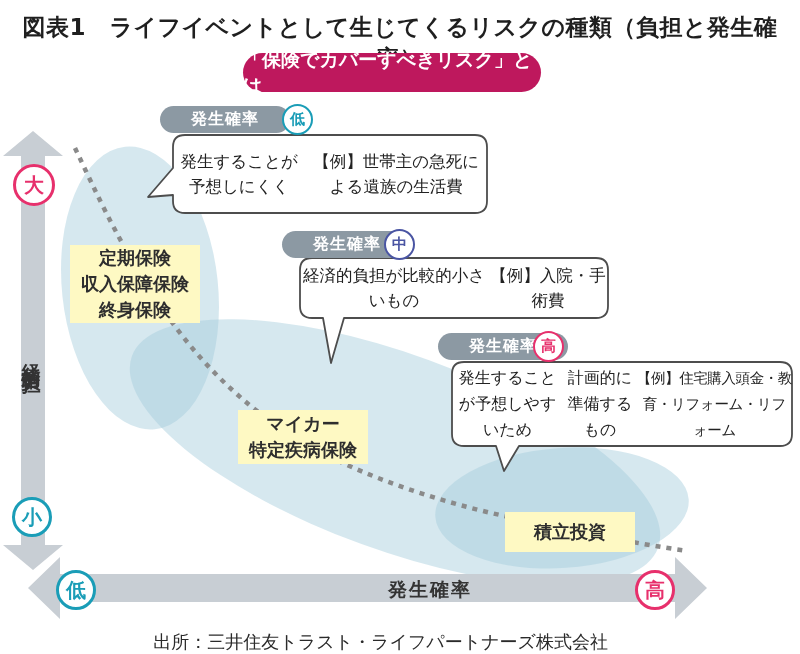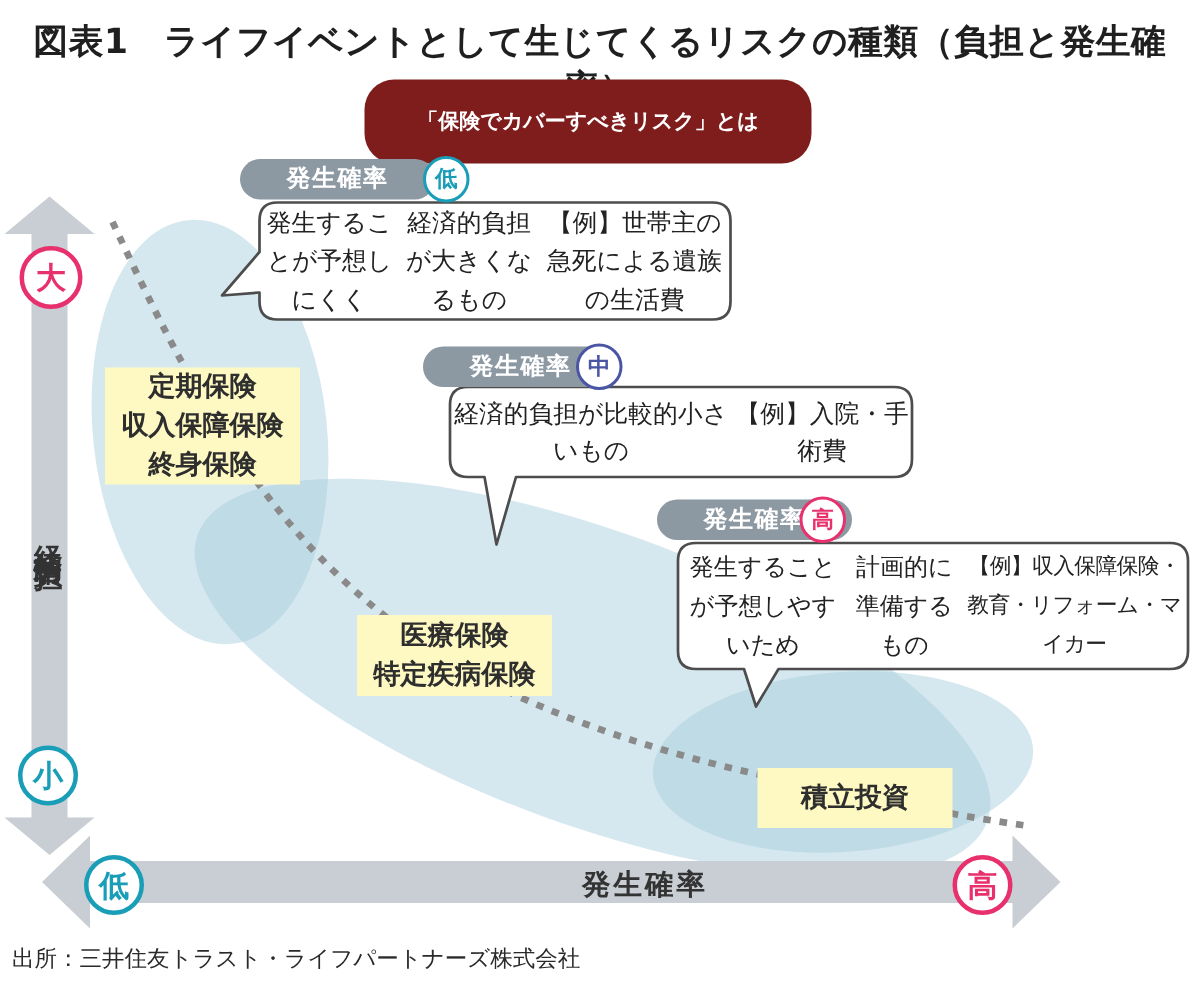--- a/index.html
+++ b/index.html
@@ -14,24 +14,24 @@
   .abs { position: absolute; }
   svg.layer { position: absolute; left: 0; top: 0; }
 
   .title {
     left: 0; top: 12px; width: 800px;
     text-align: center;
     font-size: 23px; font-weight: bold; color: #1f1f1f;
     letter-spacing: 0.5px;
   }
   .badge {
-    left: 243px; top: 53px; width: 298px; height: 56px;
-    background: #7f1d1d; border-radius: 20px;
+    left: 243px; top: 53px; width: 298px; height: 39px;
+    background: #be185d; border-radius: 20px;
     display: flex; align-items: center; justify-content: center;
-    color: #fff; font-size: 14px; font-weight: bold;
+    color: #fff; font-size: 19px; font-weight: bold;
   }
 
   .pill {
     height: 27px; width: 130px;
     background: #8C99A3; border-radius: 14px;
     display: flex; align-items: center; justify-content: center;
     color: #fff; font-size: 16px; font-weight: bold;
     letter-spacing: 1px;
   }
   .level-circle {
@@ -79,21 +79,21 @@
     font-size: 19px; font-weight: bold; color: #333;
     letter-spacing: 3px; text-align: center;
   }
   .x-axis-label {
     left: 330px; top: 577px; width: 200px;
     text-align: center; font-size: 19px; font-weight: bold; color: #333;
     letter-spacing: 2px;
   }
   .source {
     left: 8px; top: 630px; width: 600px;
-    font-size: 15px; color: #2a2a2a;
+    font-size: 18px; color: #2a2a2a; text-align: right;
   }
 </style>
 </head>
 <body>
 
 <div class="stage">
 
   <svg class="layer" width="800" height="654" viewBox="0 0 800 654">
 
     <ellipse cx="140" cy="288" rx="78" ry="142" transform="rotate(-6 140 288)" fill="#A3CCDB" opacity="0.45"></ellipse>
@@ -111,46 +111,45 @@
     <path d="M 464 362 H 780 Q 792 362 792 374 V 434 Q 792 446 780 446 H 519 L 504 471 L 496 446 H 464 Q 452 446 452 434 V 374 Q 452 362 464 362 Z" fill="#fff" stroke="#4D4D4D" stroke-width="1.8" stroke-linejoin="round"></path>
   </svg>
 
   <div class="abs title">図表1　ライフイベントとして生じてくるリスクの種類（負担と発生確率）</div>
   <div class="abs badge">「保険でカバーすべきリスク」とは</div>
 
   <div class="abs pill" style="left:160px; top:106px;">発生確率</div>
   <div class="abs level-circle lvl-teal" style="left:282px; top:104px;">低</div>
   <div class="abs bubble-text bt1">
     <div class="line">発生することが予想しにくく</div>
-    <div class="line">経済的負担が大きくなるもの</div>
     <div class="line">【例】世帯主の急死による遺族の生活費</div>
   </div>
 
   <div class="abs pill" style="left:282px; top:231px;">発生確率</div>
   <div class="abs level-circle lvl-indigo" style="left:384px; top:229px;">中</div>
   <div class="abs bubble-text bt2">
     <div class="line">経済的負担が比較的小さいもの</div>
     <div class="line">【例】入院・手術費</div>
   </div>
 
   <div class="abs pill" style="left:438px; top:333px;">発生確率</div>
   <div class="abs level-circle lvl-pink" style="left:533px; top:331px;">高</div>
   <div class="abs bubble-text bt3">
     <div class="line">発生することが予想しやすいため</div>
     <div class="line">計画的に準備するもの</div>
-    <div class="line">【例】収入保障保険・教育・リフォーム・マイカー</div>
+    <div class="line">【例】住宅購入頭金・教育・リフォーム・リフォーム</div>
   </div>
 
   <div class="abs region-label rl-a">
     <div>定期保険</div>
     <div>収入保障保険</div>
     <div>終身保険</div>
   </div>
   <div class="abs region-label rl-b">
-    <div>医療保険</div>
+    <div>マイカー</div>
     <div>特定疾病保険</div>
   </div>
   <div class="abs region-label rl-c">
     <div>積立投資</div>
   </div>
 
   <div class="abs axis-circle ac-pink" style="left:13px; top:164px; width:42px; height:42px;">大</div>
   <div class="abs axis-circle ac-teal" style="left:12px; top:497px; width:40px; height:40px;">小</div>
   <div class="abs y-axis-label">経済的負担</div>
 

